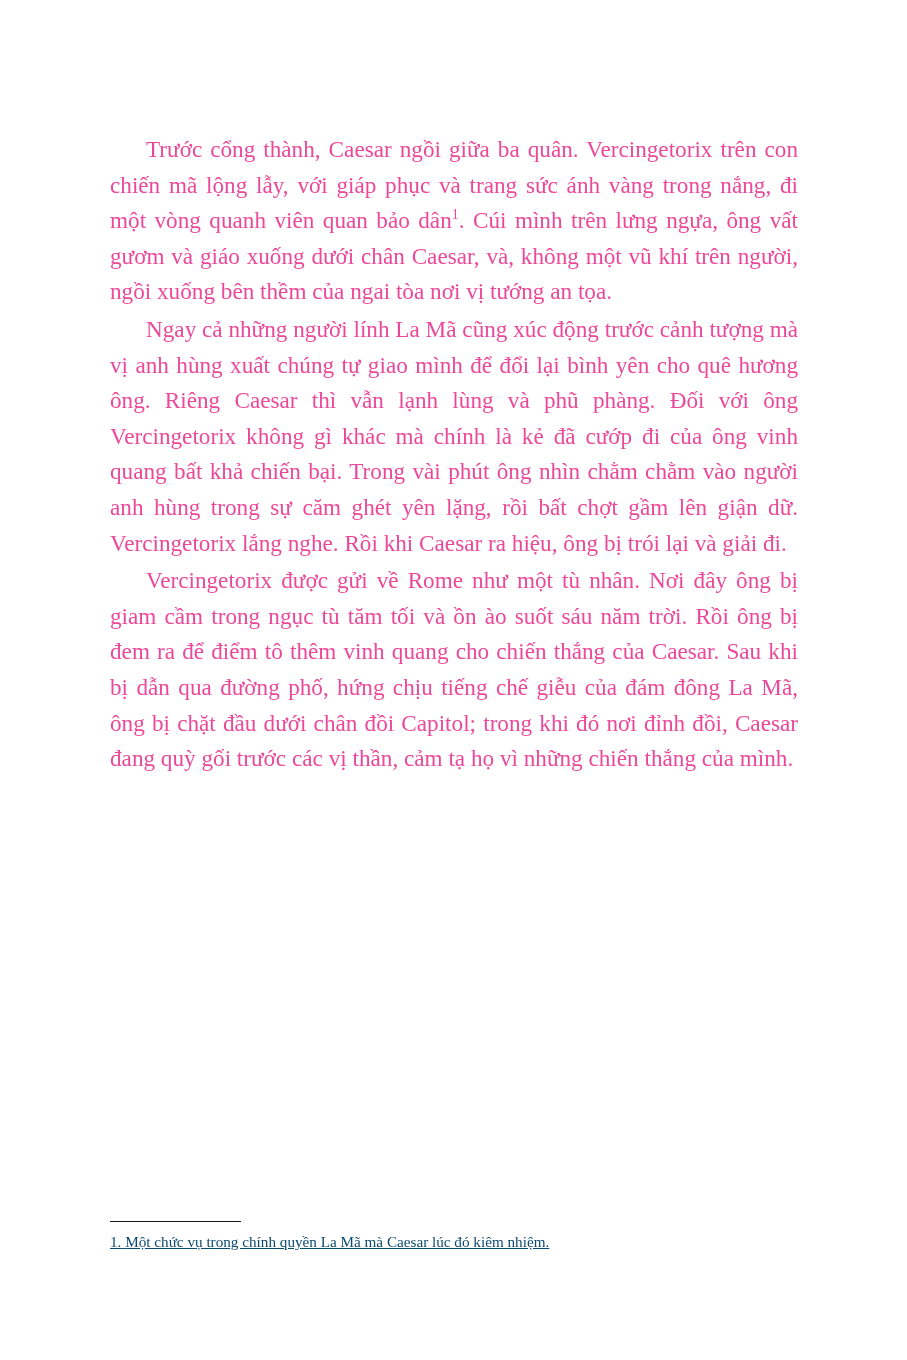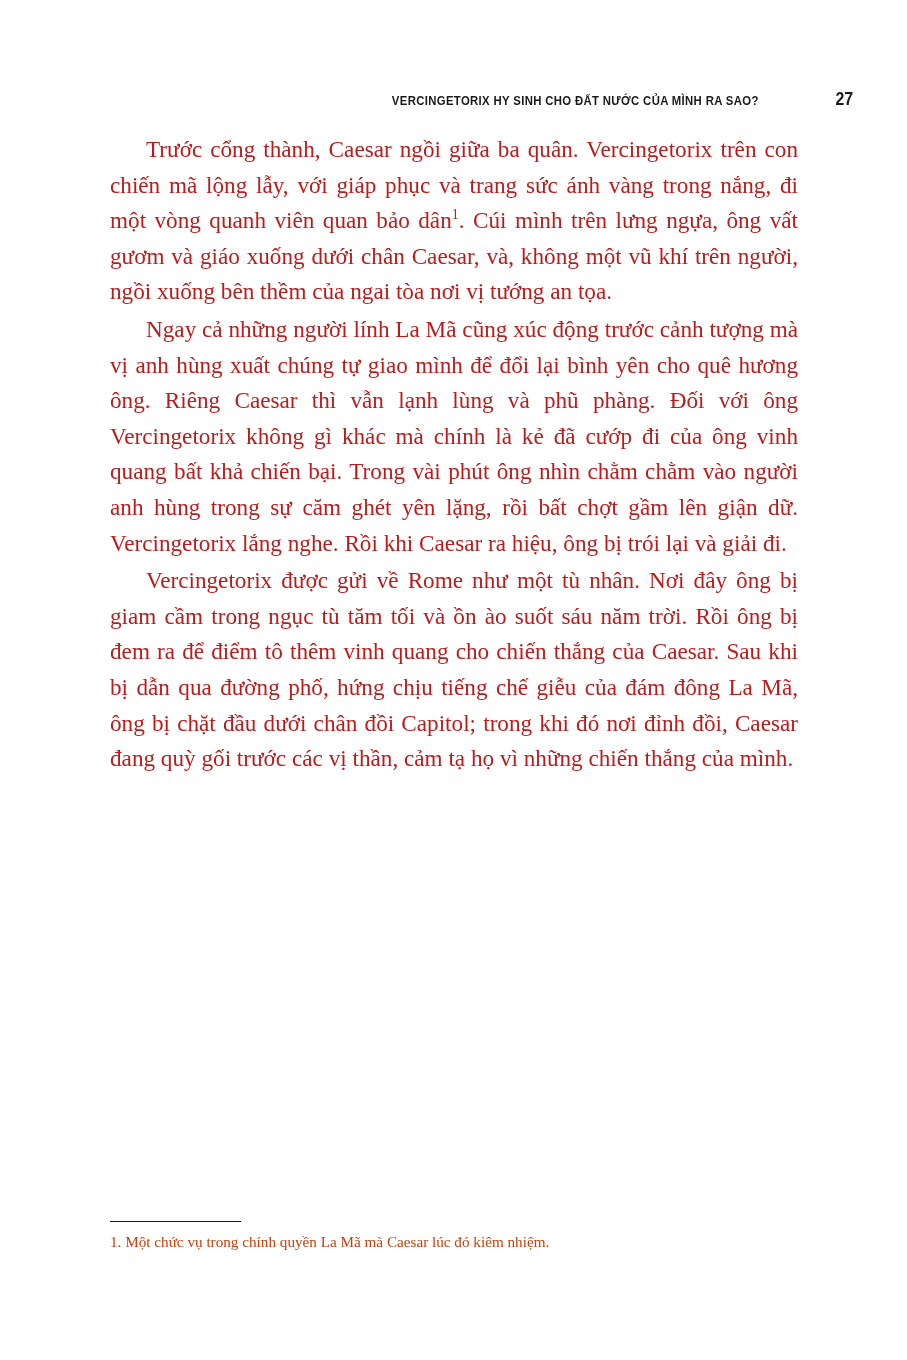--- a/index.html
+++ b/index.html
@@ -62,21 +62,21 @@
     left: 110px;
     width: 688px;
   }
 
   .para {
     margin: 0;
     text-indent: 36px;
     text-align: justify;
     font-size: 23.2px;
     line-height: 35.6px;
-    color: #b91c1c;
+    color: #ec4899;
     -webkit-font-smoothing: antialiased;
   }
 
   .para + .para {
     margin-top: 2px;
   }
 
   .para sup {
     font-size: 0.6em;
     line-height: 0;
@@ -95,33 +95,30 @@
     width: 131px;
     height: 0;
     border-top: 1.4px solid #1a1a1a;
     margin: 0 0 9px 0;
   }
 
   .footnote {
     margin: 0;
     font-size: 15.2px;
     line-height: 21px;
-    color: #c2410c;
+    color: #0c4a6e;
     text-align: left;
+    text-decoration: underline;
   }
 </style>
 </head>
 <body>
 
 <div class="page">
 
-  <div class="running-head">
-    <span class="running-head-title">VERCINGETORIX HY SINH CHO ĐẤT NƯỚC CỦA MÌNH RA SAO?</span>
-    <span class="running-head-folio">27</span>
-  </div>
 
   <div class="textblock">
 
     <p class="para"><span>Trước cổng thành, Caesar ngồi giữa ba quân. Vercingetorix trên con chiến mã lộng lẫy, với giáp phục và trang sức ánh vàng trong nắng, đi một vòng quanh viên quan bảo dân</span><sup>1</sup><span>. Cúi mình trên lưng ngựa, ông vất gươm và giáo xuống dưới chân Caesar, và, không một vũ khí trên người, ngồi xuống bên thềm của ngai tòa nơi vị tướng an tọa.</span></p>
 
     <p class="para">Ngay cả những người lính La Mã cũng xúc động trước cảnh tượng mà vị anh hùng xuất chúng tự giao mình để đổi lại bình yên cho quê hương ông. Riêng Caesar thì vẫn lạnh lùng và phũ phàng. Đối với ông Vercingetorix không gì khác mà chính là kẻ đã cướp đi của ông vinh quang bất khả chiến bại. Trong vài phút ông nhìn chằm chằm vào người anh hùng trong sự căm ghét yên lặng, rồi bất chợt gầm lên giận dữ. Vercingetorix lắng nghe. Rồi khi Caesar ra hiệu, ông bị trói lại và giải đi.</p>
 
     <p class="para">Vercingetorix được gửi về Rome như một tù nhân. Nơi đây ông bị giam cầm trong ngục tù tăm tối và ồn ào suốt sáu năm trời. Rồi ông bị đem ra để điểm tô thêm vinh quang cho chiến thắng của Caesar. Sau khi bị dẫn qua đường phố, hứng chịu tiếng chế giễu của đám đông La Mã, ông bị chặt đầu dưới chân đồi Capitol; trong khi đó nơi đỉnh đồi, Caesar đang quỳ gối trước các vị thần, cảm tạ họ vì những chiến thắng của mình.</p>
 
   </div>

